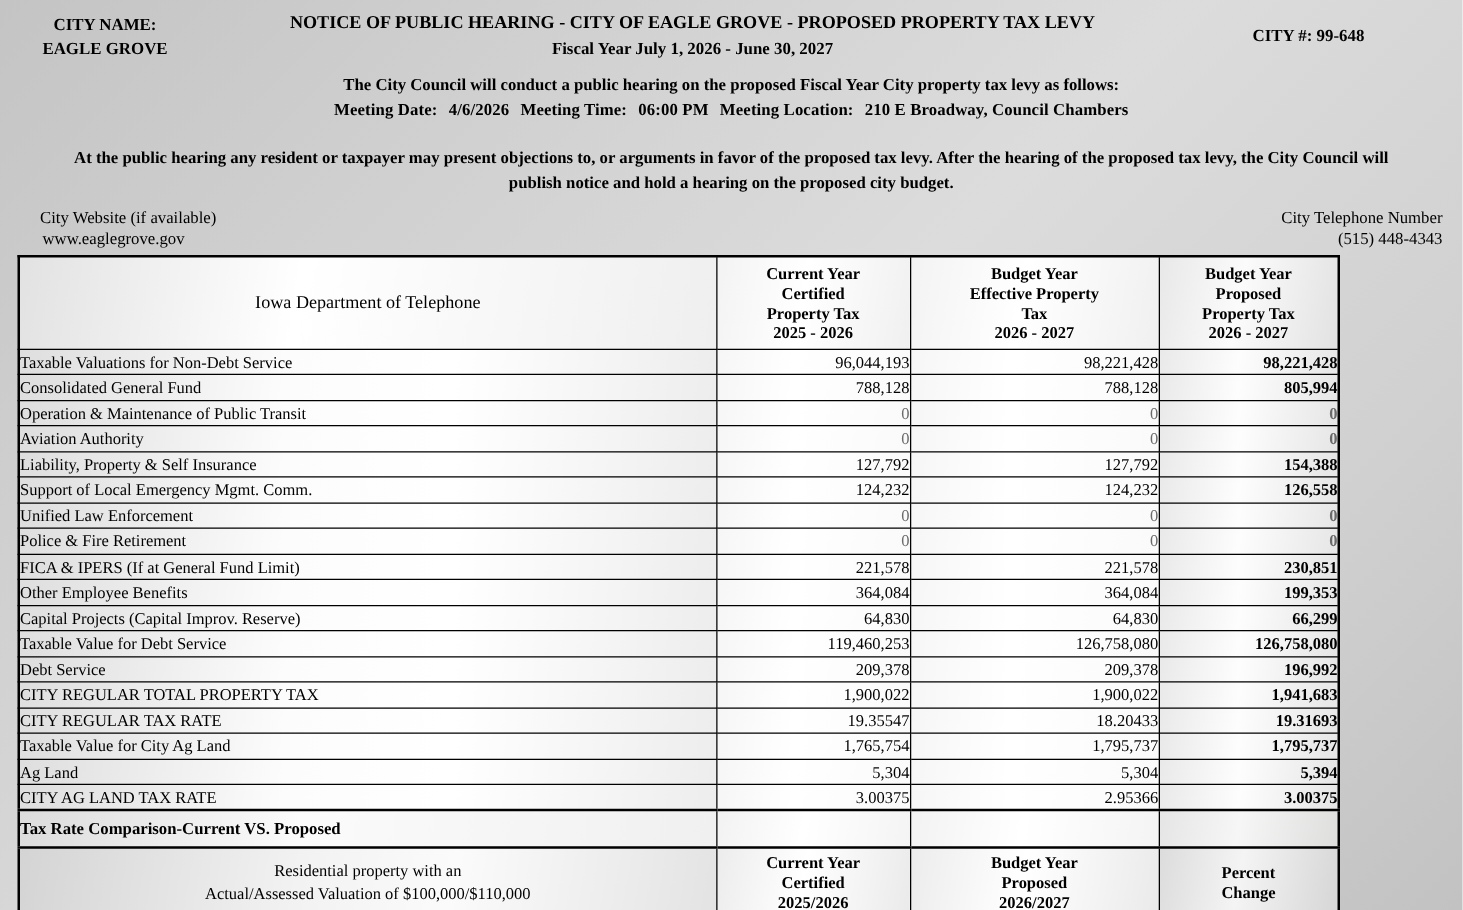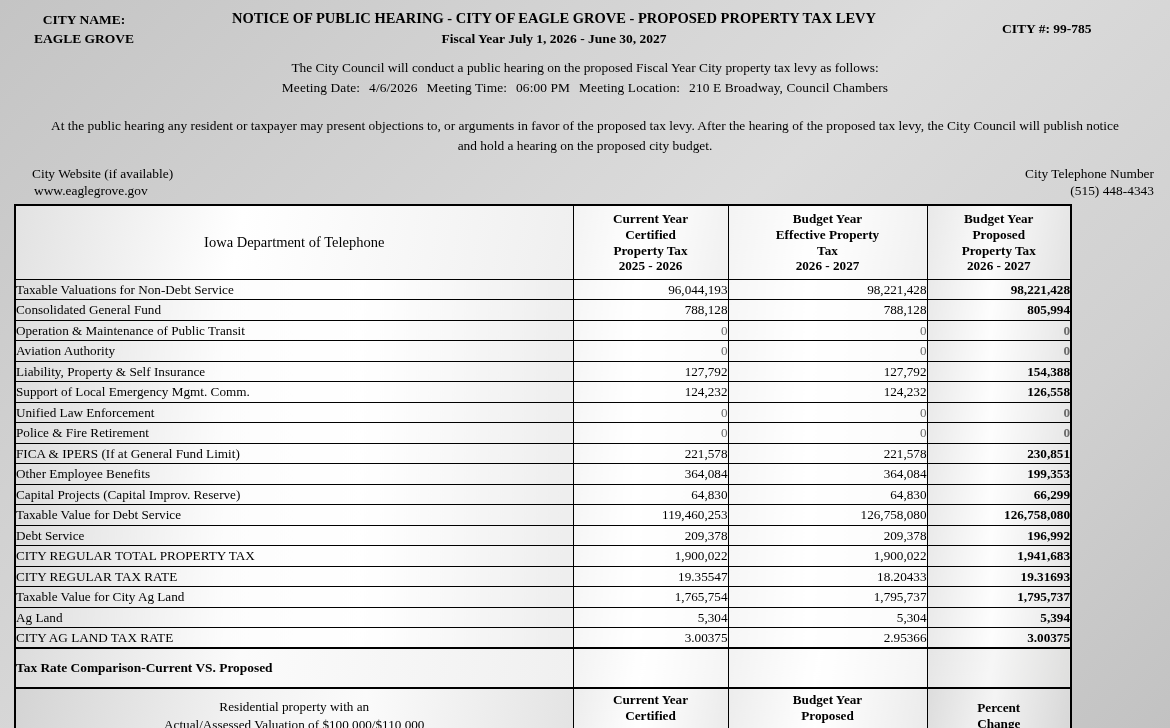--- a/index.html
+++ b/index.html
@@ -43,21 +43,21 @@
     flex: 0 0 230px;
     font-weight: bold;
     font-size: 13.5px;
     padding-top: 13px;
     padding-left: 62px;
   }
 
   
   .intro {
     text-align: center;
-    font-weight: normal;
+    font-weight: bold;
     font-size: 13.4px;
     line-height: 1.5;
     padding: 9px 44px 0 44px;
   }
   .intro .line-meeting { letter-spacing: 0.1px; }
   .intro .line-meeting .gap { display: inline-block; width: 9px; }
   .intro .para-objections {
     padding: 0 2px;
     margin-top: 18px;
   }
@@ -133,21 +133,21 @@
     background: linear-gradient(100deg,#f6f6f6 0%, #ffffff 40%, #fafafa 100%);
   }
   td.num.prop {
     font-weight: bold;
     background: linear-gradient(100deg,#e9e9e9 0%, #fdfdfd 45%, #e6e6e6 100%);
   }
   td.num.zero { color: #6a6a6a; }
 
   
   tr.section-row td {
-    height: 40px;
+    height: 30px;
   }
   td.section-lbl {
     text-align: left;
     padding: 0 4px 0 5px;
     font-size: 13.4px;
     font-weight: bold;
     background: linear-gradient(100deg,#dcdcdc 0%, #fbfbfb 40%, #f0f0f0 100%);
   }
   td.section-blank {
     background: linear-gradient(100deg,#f2f2f2 0%, #ffffff 45%, #f4f4f4 100%);
@@ -207,21 +207,21 @@
 
 <div class="doc-header">
   <div class="city-name-block">
     <div>CITY NAME:</div>
     <div>EAGLE GROVE</div>
   </div>
   <div class="notice-block">
     <div>NOTICE OF PUBLIC HEARING - CITY OF EAGLE GROVE - PROPOSED PROPERTY TAX LEVY</div>
     <div class="fiscal">Fiscal Year July 1, 2026 - June 30, 2027</div>
   </div>
-  <div class="city-num-block">CITY #: 99-785</div>
+  <div class="city-num-block">CITY #: 99-648</div>
 </div>
 
 <div class="intro">
   <div>The City Council will conduct a public hearing on the proposed Fiscal Year City property tax levy as follows:</div>
   <div class="line-meeting">
     <span>Meeting Date:</span><span class="gap"></span><span>4/6/2026</span><span class="gap"></span><span>Meeting Time:</span><span class="gap"></span><span>06:00 PM</span><span class="gap"></span><span>Meeting Location:</span><span class="gap"></span><span>210 E Broadway, Council Chambers</span>
   </div>
   <div class="para-objections">At the public hearing any resident or taxpayer may present objections to, or arguments in favor of the proposed tax levy. After the hearing of the proposed tax levy, the City Council will publish notice and hold a hearing on the proposed city budget.</div>
 </div>
 

